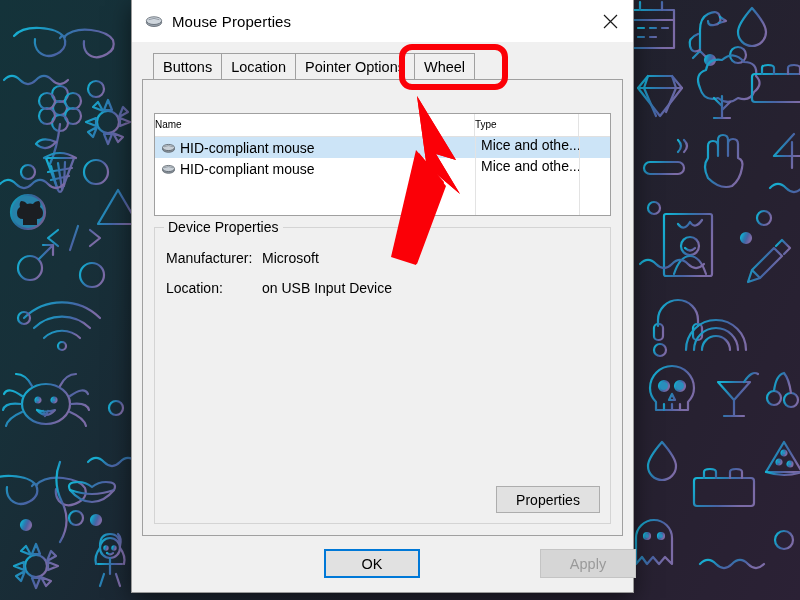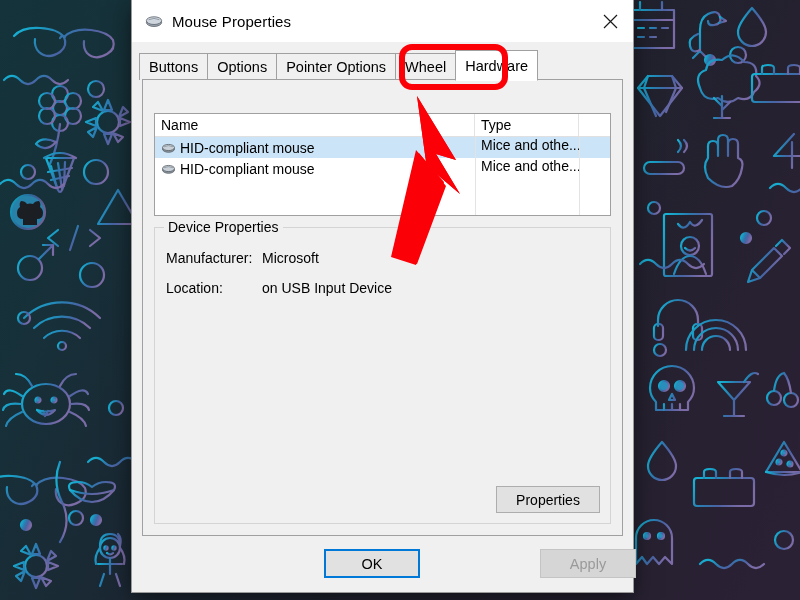--- a/index.html
+++ b/index.html
@@ -83,21 +83,21 @@
   }
   #close-btn svg { display:block; }
 
   
   #tabstrip {
     flex: 0 0 auto;
     height: 38px;
     background: #f0f0f0;
     display: flex;
     align-items: flex-end;
-    padding-left: 7px;
+    padding-left: 21px;
     box-sizing: border-box;
     position: relative;
   }
   .tab {
     height: 27px;
     line-height: 26px;
     padding: 0 9px;
     font-size: 14.5px;
     color: #000;
     background: #f0f0f0;
@@ -152,24 +152,23 @@
     overflow: hidden;
   }
   #devlist-header {
     display: flex;
     height: 23px;
     background: #ffffff;
     border-bottom: 1px solid #e0e0e0;
     box-sizing: border-box;
   }
   .col-head {
-    font-size: 14px;
+    font-size: 10px;
     color: #000;
     line-height: 22px;
-    padding-left: 6px;
     box-sizing: border-box;
     border-right: 1px solid #e3e3e3;
     white-space: nowrap;
     overflow: hidden;
     cursor: default;
   }
   .col-name { width: 320px; }
   .col-type { width: 104px; }
   .col-rest { flex: 1 1 auto; border-right: none; }
 
@@ -587,24 +586,23 @@
     <div id="title-text">Mouse Properties</div>
     <div id="close-btn">
       <svg width="15" height="15" viewBox="0 0 15 15">
         <path d="M1 1 L14 14 M14 1 L1 14" stroke="#1a1a1a" stroke-width="1.2" fill="none"></path>
       </svg>
     </div>
   </div>
 
   <div id="tabstrip">
     <div class="tab">Buttons</div>
-    <div class="tab">Options</div>
+    <div class="tab">Location</div>
     <div class="tab">Pointer Options</div>
     <div class="tab">Wheel</div>
-    <div class="tab selected">Hardware</div>
   </div>
 
   <div id="tabpage">
 
     <div id="devices-label">Devices:</div>
 
     <div id="devlist">
       <div id="devlist-header">
         <div class="col-head col-name">Name</div>
         <div class="col-head col-type">Type</div>

